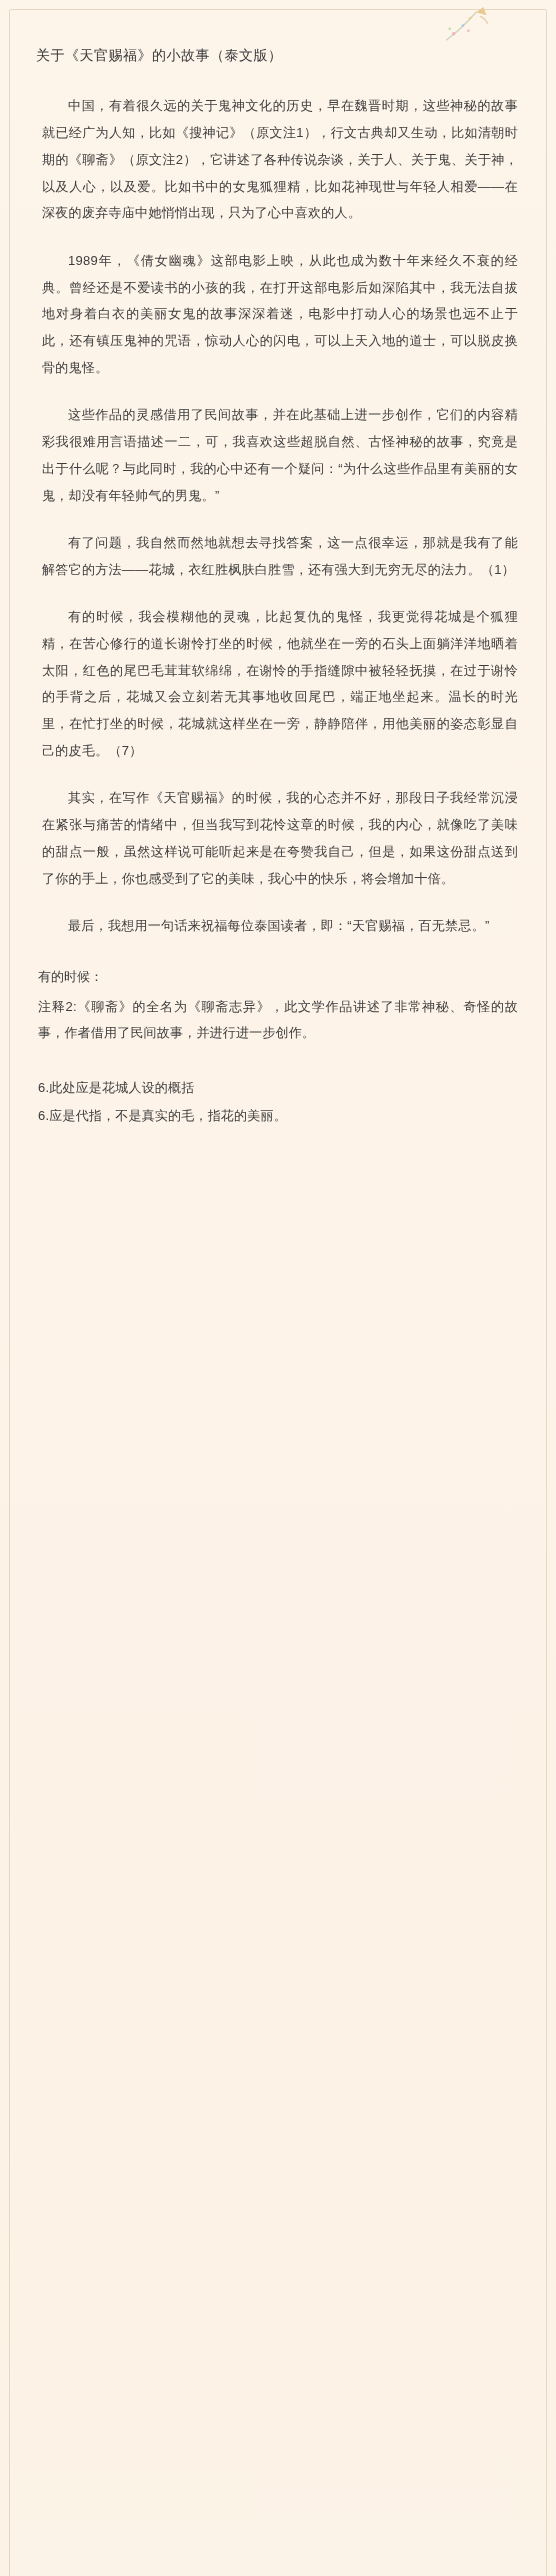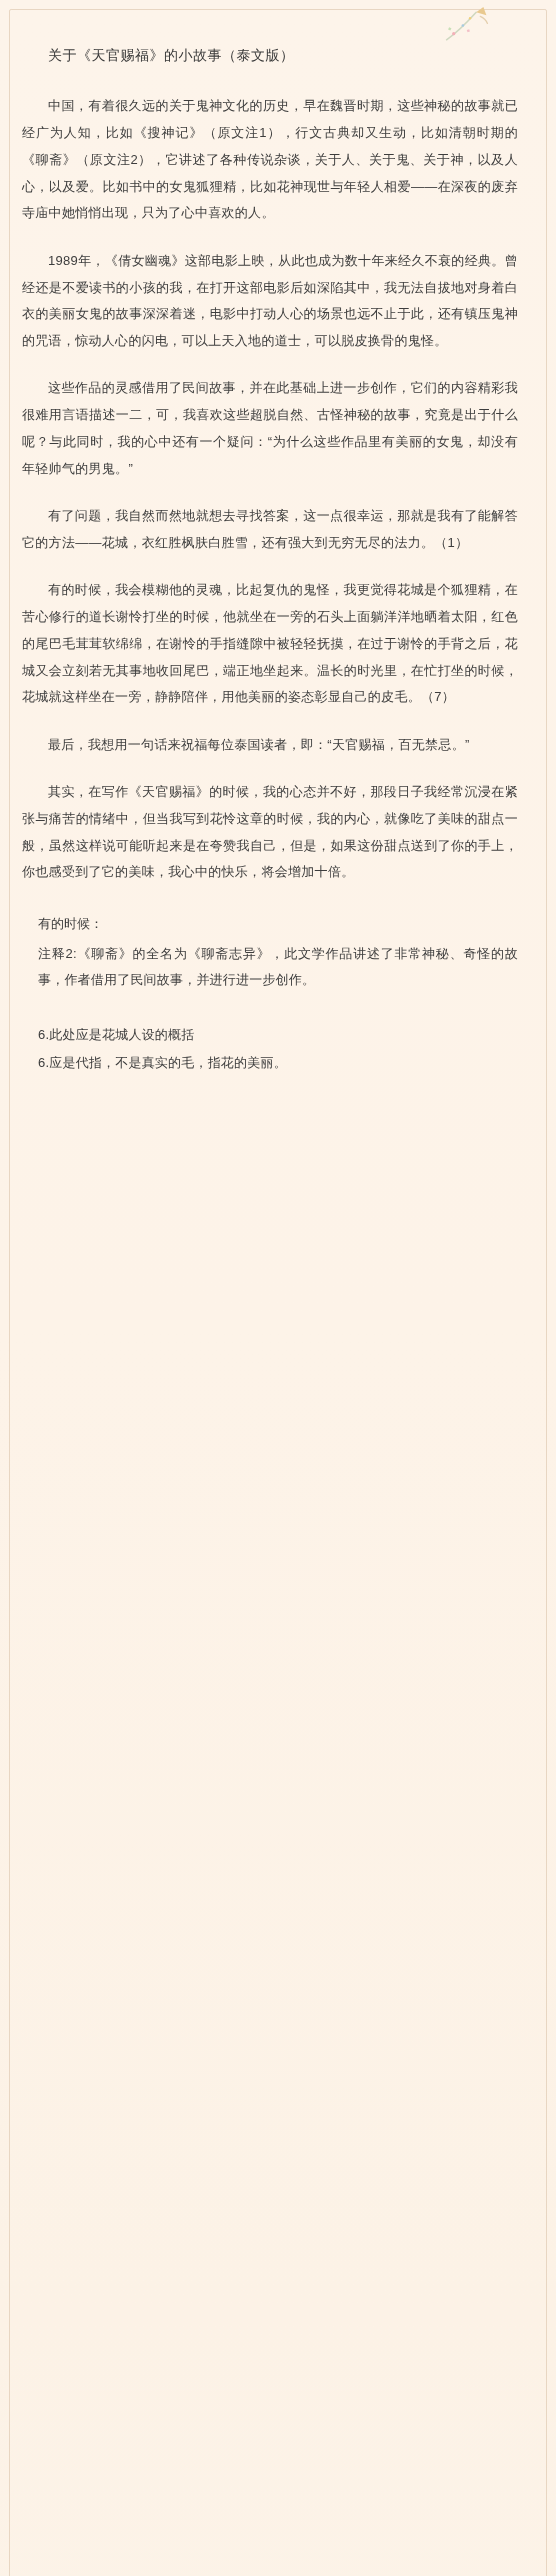--- a/index.html
+++ b/index.html
@@ -45,32 +45,32 @@
     top: 3.1px;
     right: 58px;
     width: 62px;
     height: 46px;
     pointer-events: none;
   }
 
   
   .title {
     margin: 0;
-    padding: 44px 36px 0 48px;
+    padding: 44px 36px 0 36px;
     font-size: 14px;
     font-weight: normal;
     letter-spacing: 0.5px;
     color: #3a3a3a;
     text-align: left;
     line-height: 1.6;
   }
 
   
   .content {
-    padding: 27px 38px 0 22px;
+    padding: 27px 38px 0 42px;
   }
   .para {
     font-size: 13px;
     line-height: 2.06;
     letter-spacing: 0.3px;
     color: #3d3d3d;
     margin: 0 0 20.6px 0;
     text-align: justify;
     text-indent: 2em;
     white-space: normal;
@@ -117,22 +117,22 @@
   </svg>
 
   <h1 class="title">关于《天官赐福》的小故事（泰文版）</h1>
 
   <div class="content">
     <p class="para">中国，有着很久远的关于鬼神文化的历史，早在魏晋时期，这些神秘的故事就已经广为人知，比如《搜神记》（原文注1），行文古典却又生动，比如清朝时期的《聊斋》（原文注2），它讲述了各种传说杂谈，关于人、关于鬼、关于神，以及人心，以及爱。比如书中的女鬼狐狸精，比如花神现世与年轻人相爱——在深夜的废弃寺庙中她悄悄出现，只为了心中喜欢的人。</p>
     <p class="para">1989年，《倩女幽魂》这部电影上映，从此也成为数十年来经久不衰的经典。曾经还是不爱读书的小孩的我，在打开这部电影后如深陷其中，我无法自拔地对身着白衣的美丽女鬼的故事深深着迷，电影中打动人心的场景也远不止于此，还有镇压鬼神的咒语，惊动人心的闪电，可以上天入地的道士，可以脱皮换骨的鬼怪。</p>
     <p class="para">这些作品的灵感借用了民间故事，并在此基础上进一步创作，它们的内容精彩我很难用言语描述一二，可，我喜欢这些超脱自然、古怪神秘的故事，究竟是出于什么呢？与此同时，我的心中还有一个疑问：“为什么这些作品里有美丽的女鬼，却没有年轻帅气的男鬼。”</p>
     <p class="para">有了问题，我自然而然地就想去寻找答案，这一点很幸运，那就是我有了能解答它的方法——花城，衣红胜枫肤白胜雪，还有强大到无穷无尽的法力。（1）</p>
     <p class="para">有的时候，我会模糊他的灵魂，比起复仇的鬼怪，我更觉得花城是个狐狸精，在苦心修行的道长谢怜打坐的时候，他就坐在一旁的石头上面躺洋洋地晒着太阳，红色的尾巴毛茸茸软绵绵，在谢怜的手指缝隙中被轻轻抚摸，在过于谢怜的手背之后，花城又会立刻若无其事地收回尾巴，端正地坐起来。温长的时光里，在忙打坐的时候，花城就这样坐在一旁，静静陪伴，用他美丽的姿态彰显自己的皮毛。（7）</p>
+    <p class="para">其实，在写作《天官赐福》的时候，我的心态并不好，那段日子我经常沉浸在紧张与痛苦的情绪中，但当我写到花怜这章的时候，我的内心，就像吃了美味的甜点一般，虽然这样说可能听起来是在夸赞我自己，但是，如果这份甜点送到了你的手上，你也感受到了它的美味，我心中的快乐，将会增加十倍。</p>
     <p class="para">最后，我想用一句话来祝福每位泰国读者，即：“天官赐福，百无禁忌。”</p>
-    <p class="para">其实，在写作《天官赐福》的时候，我的心态并不好，那段日子我经常沉浸在紧张与痛苦的情绪中，但当我写到花怜这章的时候，我的内心，就像吃了美味的甜点一般，虽然这样说可能听起来是在夸赞我自己，但是，如果这份甜点送到了你的手上，你也感受到了它的美味，我心中的快乐，将会增加十倍。</p>
   </div>
 
   <div class="notes-block">
     <p class="notes-head">有的时候：</p>
     <p class="notes-line">注释2:《聊斋》的全名为《聊斋志异》，此文学作品讲述了非常神秘、奇怪的故事，作者借用了民间故事，并进行进一步创作。</p>
   </div>
 
   <div class="notes-gap"></div>
 
   <div class="notes-block">

